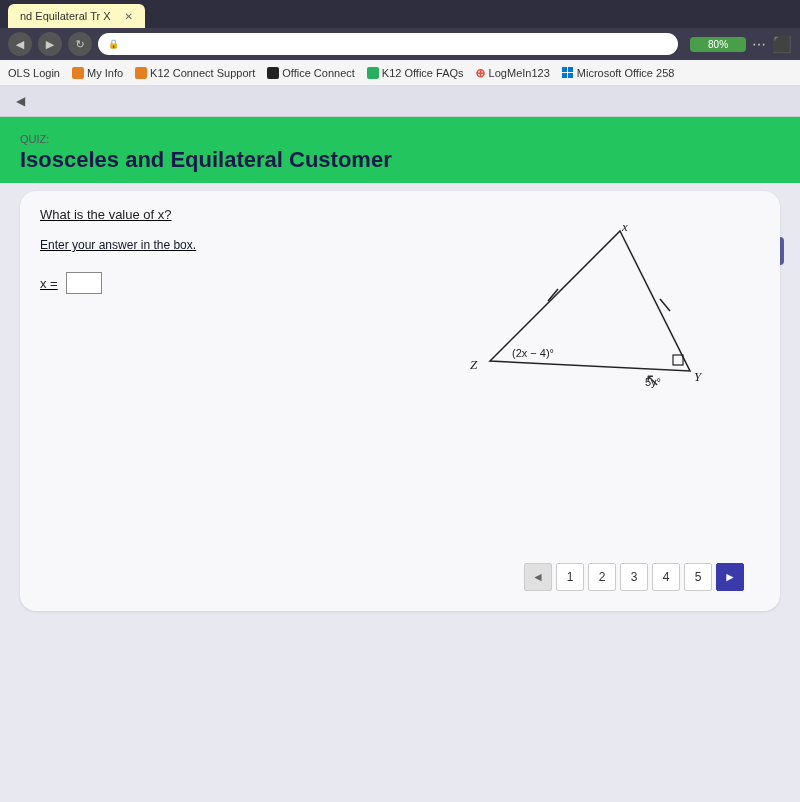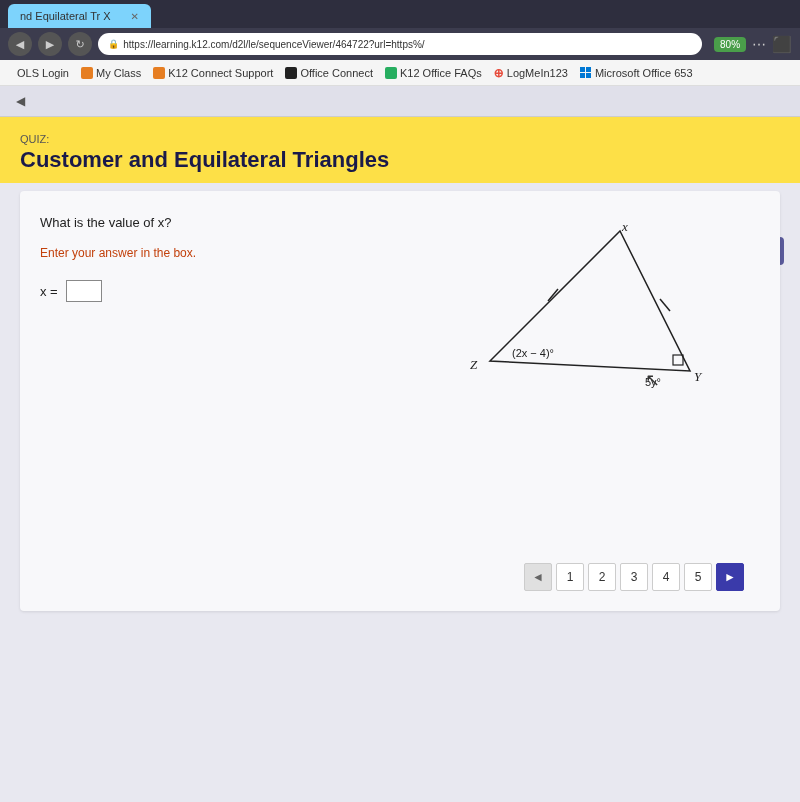--- a/index.html
+++ b/index.html
@@ -20,29 +20,29 @@
 
     .tab-bar {
       background: #2e2e3e;
       height: 28px;
       display: flex;
       align-items: flex-end;
       padding: 0 8px;
     }
 
     .tab {
-      background: #7dd3fc;
+      background: #fef9c3;
       height: 24px;
       padding: 0 12px;
       display: flex;
       align-items: center;
       font-size: 11px;
       color: #333;
       border-radius: 6px 6px 0 0;
-      gap: 20px;
+      gap: 14px;
     }
 
     .tab-close {
       font-size: 10px;
       color: #666;
       cursor: pointer;
     }
 
     .browser-controls {
       background: #3c3c4e;
@@ -81,38 +81,38 @@
 
     .lock-icon {
       color: #666;
       font-size: 9px;
     }
 
     .progress-badge {
       background: #4a9e4a;
       color: white;
       font-size: 10px;
-      padding: 2px 6px;
+      padding: 2px 18px;
       border-radius: 4px;
       margin-left: 6px;
     }
 
     .menu-dots {
       color: #ccc;
       font-size: 14px;
       cursor: pointer;
     }
 
     
     .bookmarks-bar {
       background: #f5f5f5;
       height: 26px;
       display: flex;
       align-items: center;
-      padding: 0 17px;
+      padding: 0 8px;
       gap: 12px;
       border-bottom: 1px solid #ddd;
       font-size: 11px;
       color: #333;
       overflow: hidden;
     }
 
     .bookmark-item {
       display: flex;
       align-items: center;
@@ -166,21 +166,21 @@
       border-bottom: 1px solid #ccc;
     }
 
     .back-arrow {
       font-size: 12px;
       color: #555;
     }
 
     
     .quiz-container {
-      background: #fde047;
+      background: #22c55e;
       padding: 16px 20px 10px 20px;
     }
 
     .quiz-label {
       font-size: 11px;
       color: #555;
       font-weight: normal;
       margin-bottom: 2px;
     }
 
@@ -204,36 +204,37 @@
       cursor: pointer;
       display: flex;
       align-items: center;
       gap: 4px;
     }
 
     
     .content-box {
       background: #f8f8fa;
       margin: 8px 20px;
-      border-radius: 4px;
-      padding: 24px 20px 20px 20px;
+      border-radius: 16px;
+      padding: 16px 20px 20px 20px;
       min-height: 420px;
       position: relative;
       box-shadow: 0 1px 3px rgba(0,0,0,0.1);
+      text-decoration: underline;
     }
 
     .question-text {
       font-size: 13px;
       color: #222;
       margin-bottom: 16px;
     }
 
     .instruction-text {
       font-size: 12px;
-      color: #c2410c;
+      color: #0f172a;
       margin-bottom: 20px;
     }
 
     .answer-row {
       display: flex;
       align-items: center;
       gap: 8px;
       font-size: 13px;
       color: #222;
     }
@@ -311,34 +312,33 @@
       <span class="tab-close">✕</span>
     </div>
   </div>
 
   <div class="browser-controls">
     <div class="nav-btn">◀</div>
     <div class="nav-btn">▶</div>
     <div class="nav-btn">↻</div>
     <div class="address-bar">
       <span class="lock-icon">🔒</span>
-      <span>https://learning.k12.com/d2l/le/sequenceViewer/464722?url=https%/</span>
     </div>
     <span class="progress-badge">80%</span>
     <span class="menu-dots">⋯</span>
     <span style="color:#ccc; font-size:16px;">⬛</span>
   </div>
 
   <div class="bookmarks-bar">
     <span class="bookmark-item">
       <span>OLS Login</span>
     </span>
     <span class="bookmark-item">
       <span class="bookmark-icon bm-orange"></span>
-      <span>My Class</span>
+      <span>My Info</span>
     </span>
     <span class="bookmark-item">
       <span class="bookmark-icon bm-orange"></span>
       <span>K12 Connect Support</span>
     </span>
     <span class="bookmark-item">
       <span class="bookmark-icon" style="background:#222;"></span>
       <span>Office Connect</span>
     </span>
     <span class="bookmark-item">
@@ -349,34 +349,34 @@
       <span style="color:#e74c3c; font-size:12px; font-weight:bold;">⊕</span>
       <span>LogMeIn123</span>
     </span>
     <span class="bookmark-item">
       <div class="bm-ms-grid">
         <span></span>
           <span></span>
           <span></span>
           <span></span>
       </div>
-      <span>Microsoft Office 653</span>
+      <span>Microsoft Office 258</span>
     </span>
   </div>
 </div>
 
 <div class="page-content">
 
   <div class="back-nav">
     <span class="back-arrow">◀</span>
   </div>
 
   <div class="quiz-container" style="position:relative;">
     <div class="quiz-label">QUIZ:</div>
-    <div class="quiz-title">Customer and Equilateral Triangles</div>
+    <div class="quiz-title">Isosceles and Equilateral Customer</div>
 
     <button class="reading-btn">
       <span style="font-size:14px;">📖</span>
       <span>Reading</span>
     </button>
   </div>
 
   <div class="content-box">
 
     <div class="question-text">What is the value of x?</div>

